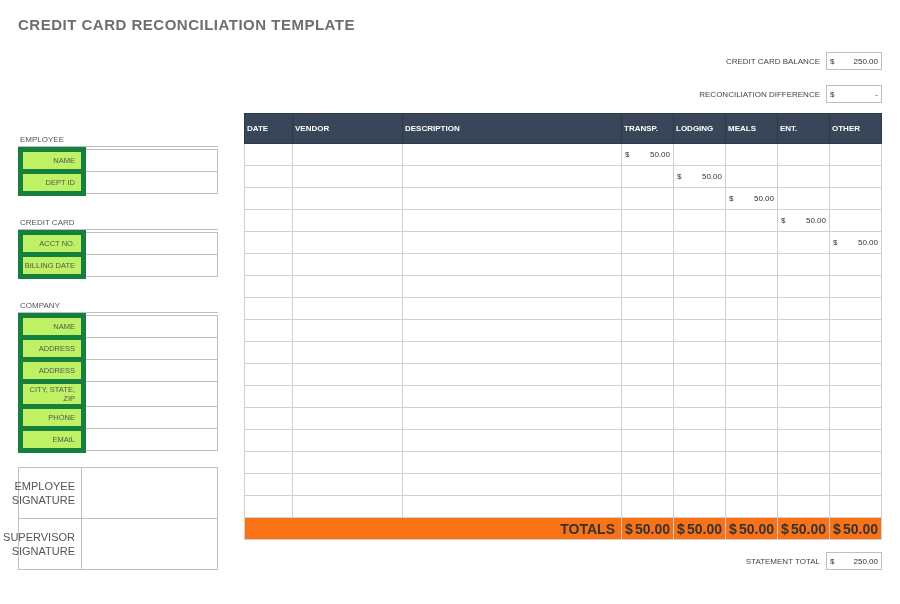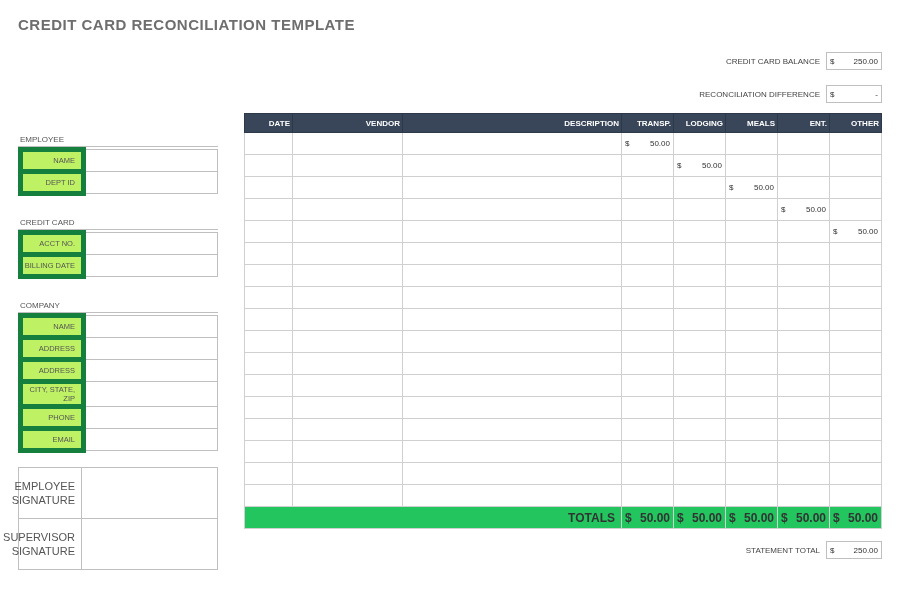--- a/index.html
+++ b/index.html
@@ -114,44 +114,44 @@
   table.grid {
     width: 100%;
     border-collapse: collapse;
     table-layout: fixed;
   }
   table.grid th {
     background: #39465a;
     color: #fff;
     font-size: 8px;
     font-weight: bold;
-    height: 19px;
+    height: 30px;
     border: 1px solid #2d3848;
-    text-align: right;
+    text-align: left;
     padding: 0 2px;
   }
   table.grid td {
     border: 1px solid #d0d0d0;
     height: 22px;
     font-size: 8px;
     padding: 0 3px;
     vertical-align: middle;
   }
   table.grid col.date   { width: 48px; }
   table.grid col.vendor { width: 110px; }
   table.grid col.desc   { }
   table.grid col.num    { width: 52px; }
   .moneycell {
     display: flex;
     justify-content: space-between;
   }
   tr.totals td {
-    background: #22c55e;
+    background: #f97316;
     font-weight: bold;
-    font-size: 12px;
+    font-size: 14px;
   }
   tr.totals td.tl {
     text-align: right;
     padding-right: 6px;
   }
   .bottomright {
     display: flex;
     justify-content: flex-end;
     align-items: center;
     gap: 6px;

